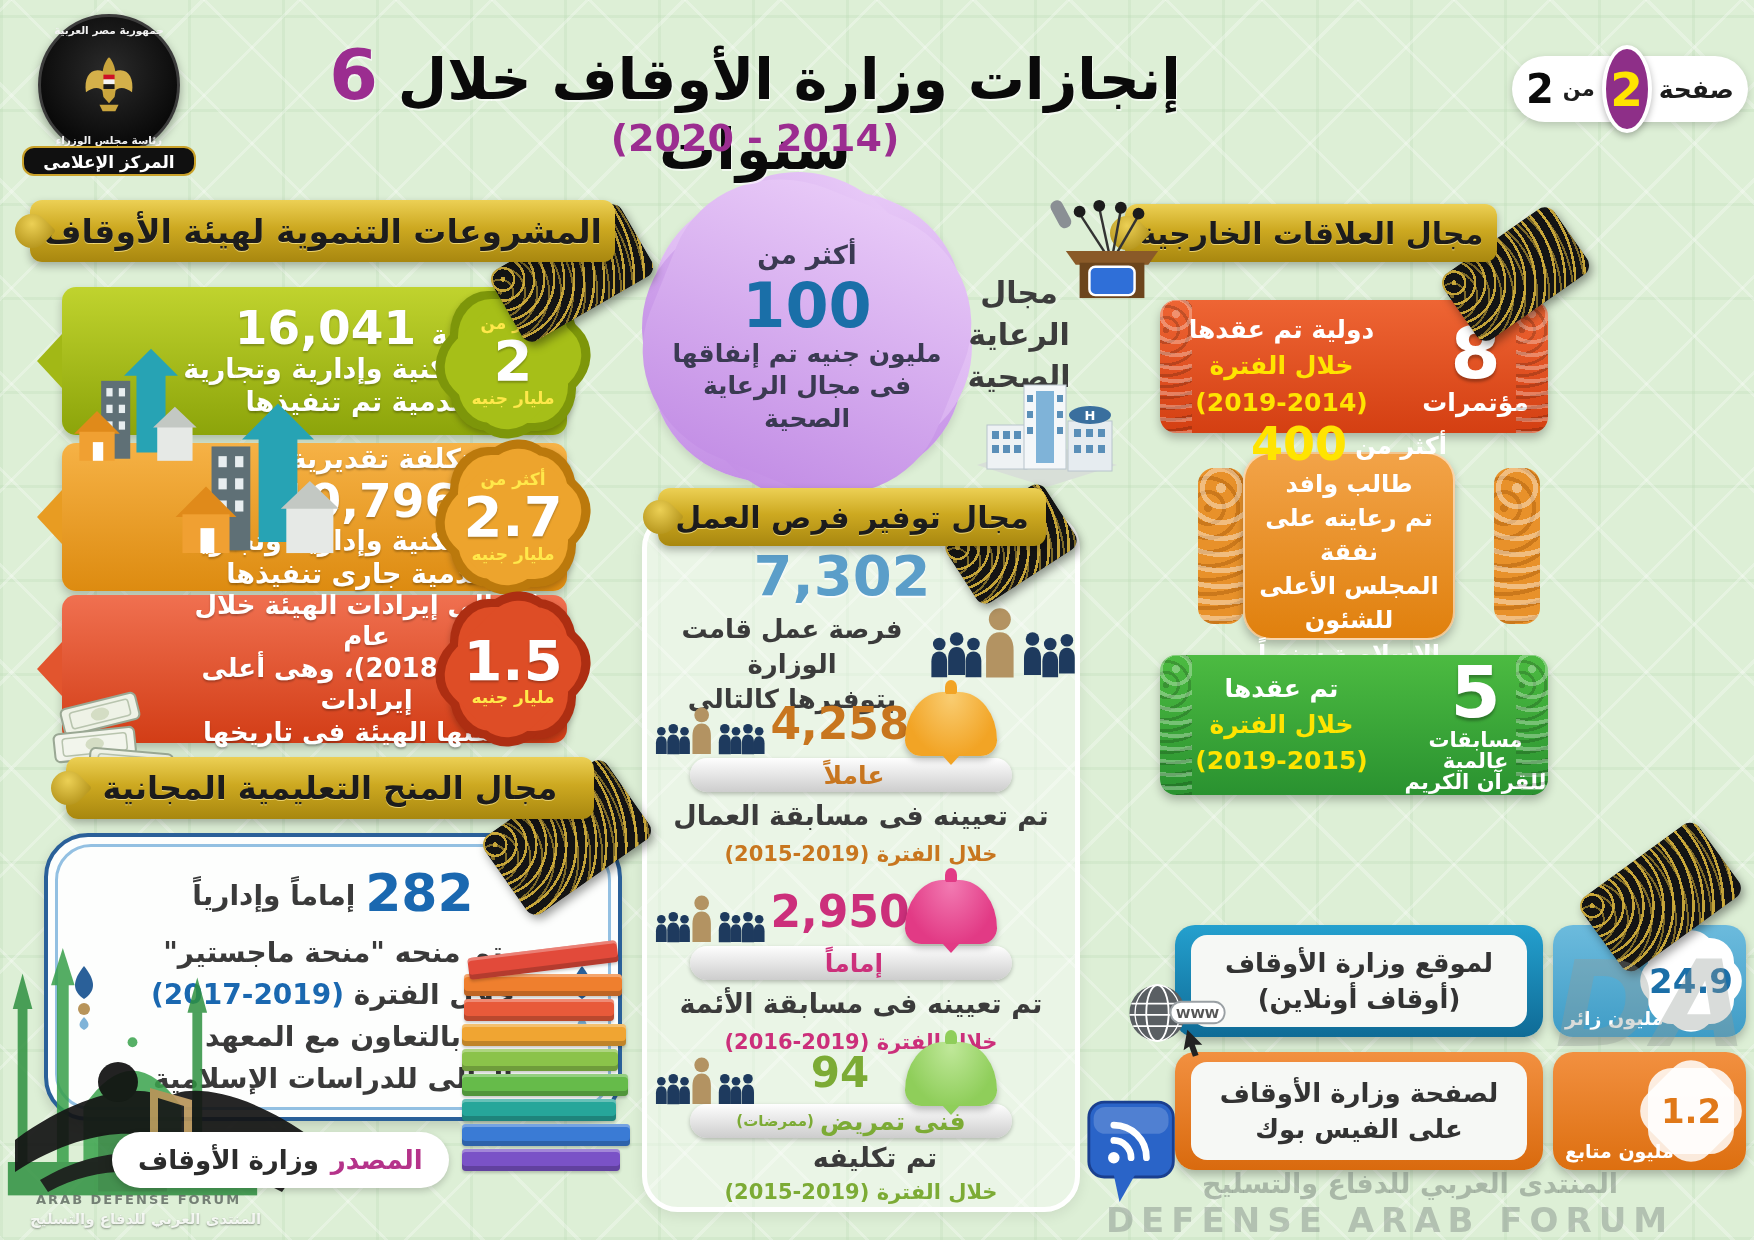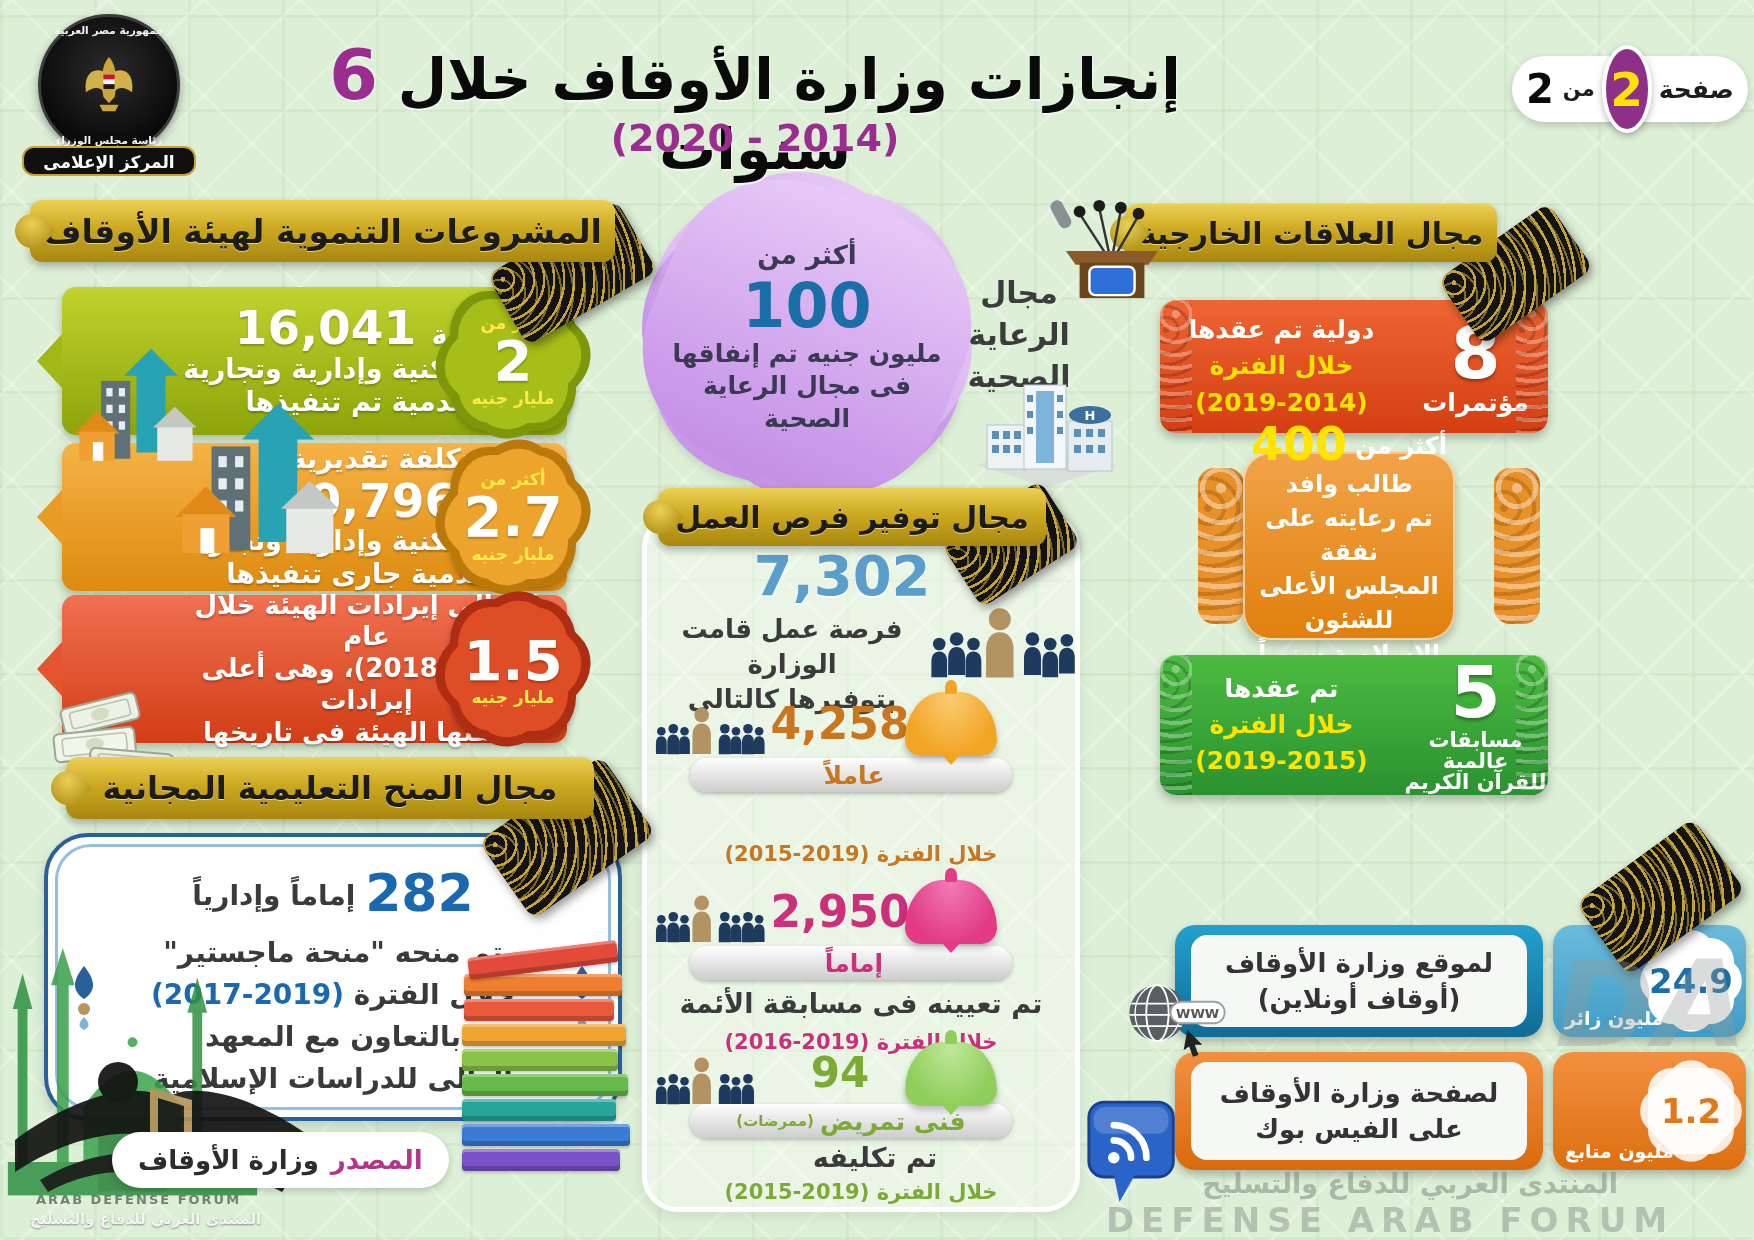--- a/index.html
+++ b/index.html
@@ -508,20 +508,21 @@
       <circle cx="10" cy="7" r="6.8"></circle>
         <path d="M10 15 C4.5 15 1.5 19.5 1.5 26 L1.5 43 L18.5 43 L18.5 26 C18.5 19.5 15.5 15 10 15 Z"></path>
     </g>
   </svg>
   <div class="abs row-num c-orange" style="left:770px; top:702px;">4,258</div>
   <div class="abs dome" style="left:905px; top:692px; --dc:#f2a425; --dl:#f9cd72;"></div>
   <div class="abs statbar" style="left:690px; top:758px; width:322px;">
     <span class="unit c-orange">عاملاً</span>
     <span class="unit-note c-orange"></span>
   </div>
+  <div class="abs desc" style="top:800px;">تم تعيينه فى مسابقة العمال</div>
   <div class="abs period c-orange" style="top:842px;">خلال الفترة (2019-2015)</div>
 
   <svg class="abs" style="left:655px; top:890px; width:112px; height:60px; z-index:2;" viewBox="0 0 150 70">
     <g fill="#1e3a5e">
       <g transform="translate(0,28) scale(.85)">
           <circle cx="10" cy="7" r="6.8"></circle>
           <path d="M10 15 C4.5 15 1.5 19.5 1.5 26 L1.5 43 L18.5 43 L18.5 26 C18.5 19.5 15.5 15 10 15 Z"></path>
         </g>
       <g transform="translate(15,24) scale(.95)">
           <circle cx="10" cy="7" r="6.8"></circle>

